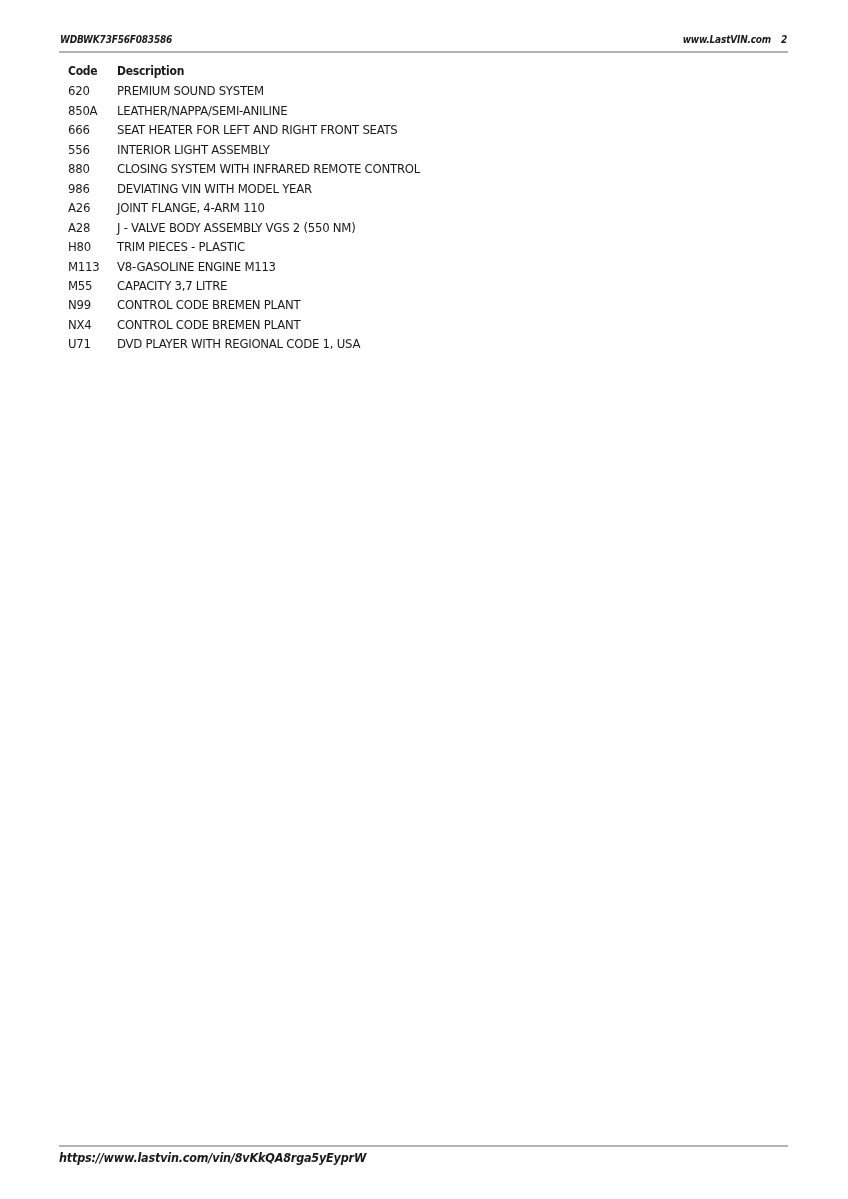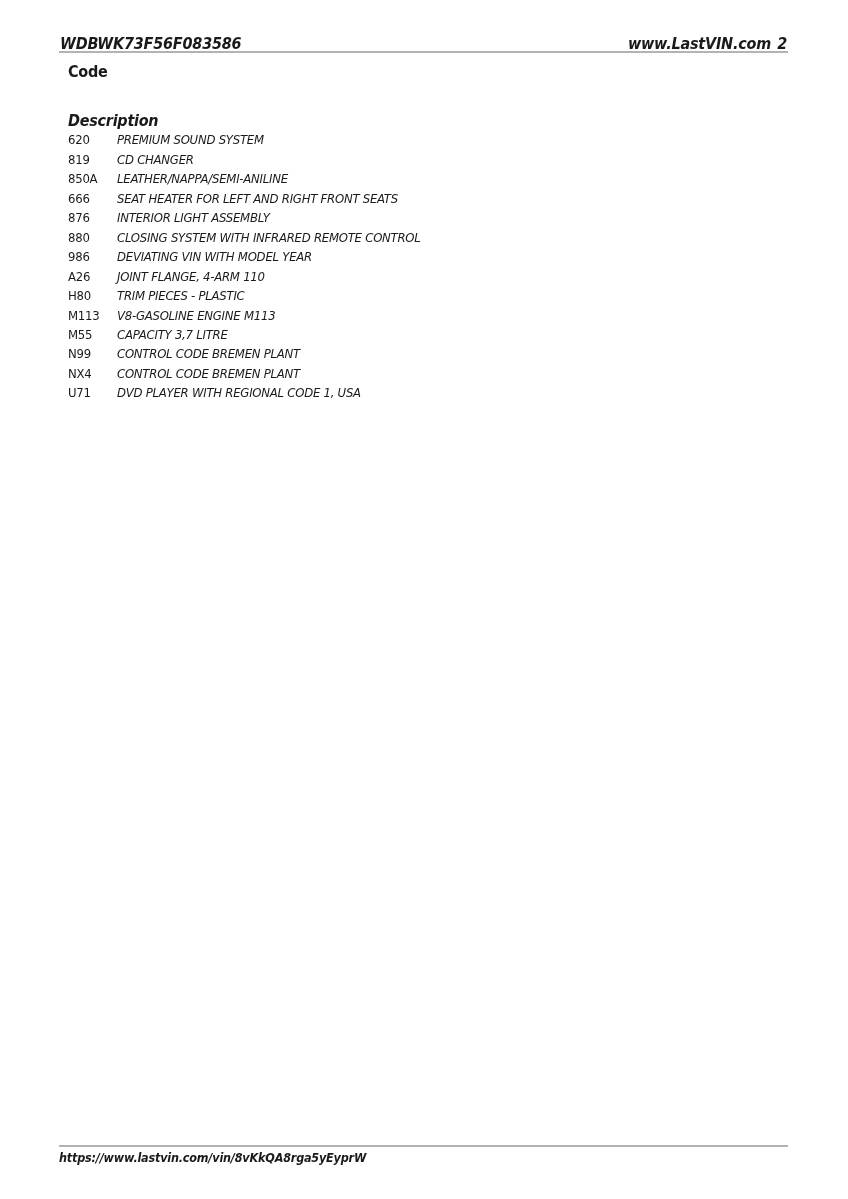--- a/index.html
+++ b/index.html
@@ -18,21 +18,21 @@
     font-stretch: condensed;
   }
 
   
   .header {
     position: absolute;
     top: 34px;
     left: 60px;
     right: 61px;
     height: 18px;
-    font-size: 16px;
+    font-size: 10px;
     font-weight: bold;
     font-style: italic;
     letter-spacing: -0.2px;
   }
   .header .vin   { position: absolute; left: 0; top: 0; }
   .header .site  { position: absolute; left: 0; right: 16px; top: 0; text-align: right; }
   .header .pageno{ position: absolute; right: 0; top: 0; }
   .header-rule {
     position: absolute;
     top: 51px;
@@ -53,22 +53,22 @@
   }
   .t-row {
     display: flex;
     line-height: 19.45px;
     white-space: nowrap;
   }
   .t-row .c-code {
     width: 49px;
     flex: 0 0 49px;
   }
-  .t-row .c-desc { flex: 1; font-style: italic; }
-  .t-row.head { font-weight: bold; font-size: 16px; flex-direction: column; }
+  .t-row .c-desc { flex: 1; }
+  .t-row.head { font-weight: bold; font-size: 12px; }
 
   
   .footer {
     position: absolute;
     left: 59px;
     right: 60px;
     top: 1145px;
   }
   .footer-rule {
     height: 2px;
@@ -98,56 +98,56 @@
     <div class="t-row head">
       <span class="c-code">Code</span>
       <span class="c-desc">Description</span>
     </div>
     <div id="rows-container">
     <div class="t-row">
       <span class="c-code">620</span>
       <span class="c-desc">PREMIUM SOUND SYSTEM</span>
     </div>
 
-    <div class="t-row">
-      <span class="c-code">819</span>
-      <span class="c-desc">CD CHANGER</span>
-    </div>
 
     <div class="t-row">
       <span class="c-code">850A</span>
       <span class="c-desc">LEATHER/NAPPA/SEMI-ANILINE</span>
     </div>
 
     <div class="t-row">
       <span class="c-code">666</span>
       <span class="c-desc">SEAT HEATER FOR LEFT AND RIGHT FRONT SEATS</span>
     </div>
 
     <div class="t-row">
-      <span class="c-code">876</span>
+      <span class="c-code">556</span>
       <span class="c-desc">INTERIOR LIGHT ASSEMBLY</span>
     </div>
 
     <div class="t-row">
       <span class="c-code">880</span>
       <span class="c-desc">CLOSING SYSTEM WITH INFRARED REMOTE CONTROL</span>
     </div>
 
     <div class="t-row">
       <span class="c-code">986</span>
       <span class="c-desc">DEVIATING VIN WITH MODEL YEAR</span>
     </div>
 
 
     <div class="t-row">
       <span class="c-code">A26</span>
       <span class="c-desc">JOINT FLANGE, 4-ARM 110</span>
     </div>
 
+    <div class="t-row">
+      <span class="c-code">A28</span>
+      <span class="c-desc">J - VALVE BODY ASSEMBLY VGS 2 (550 NM)</span>
+    </div>
 
     <div class="t-row">
       <span class="c-code">H80</span>
       <span class="c-desc">TRIM PIECES - PLASTIC</span>
     </div>
 
     <div class="t-row">
       <span class="c-code">M113</span>
       <span class="c-desc">V8-GASOLINE ENGINE M113</span>
     </div>

